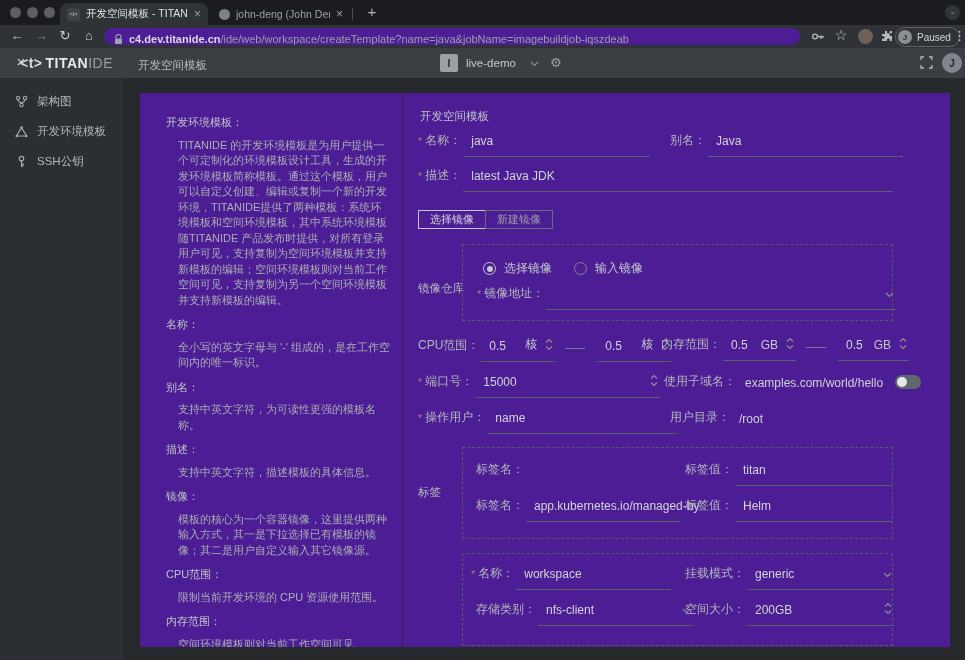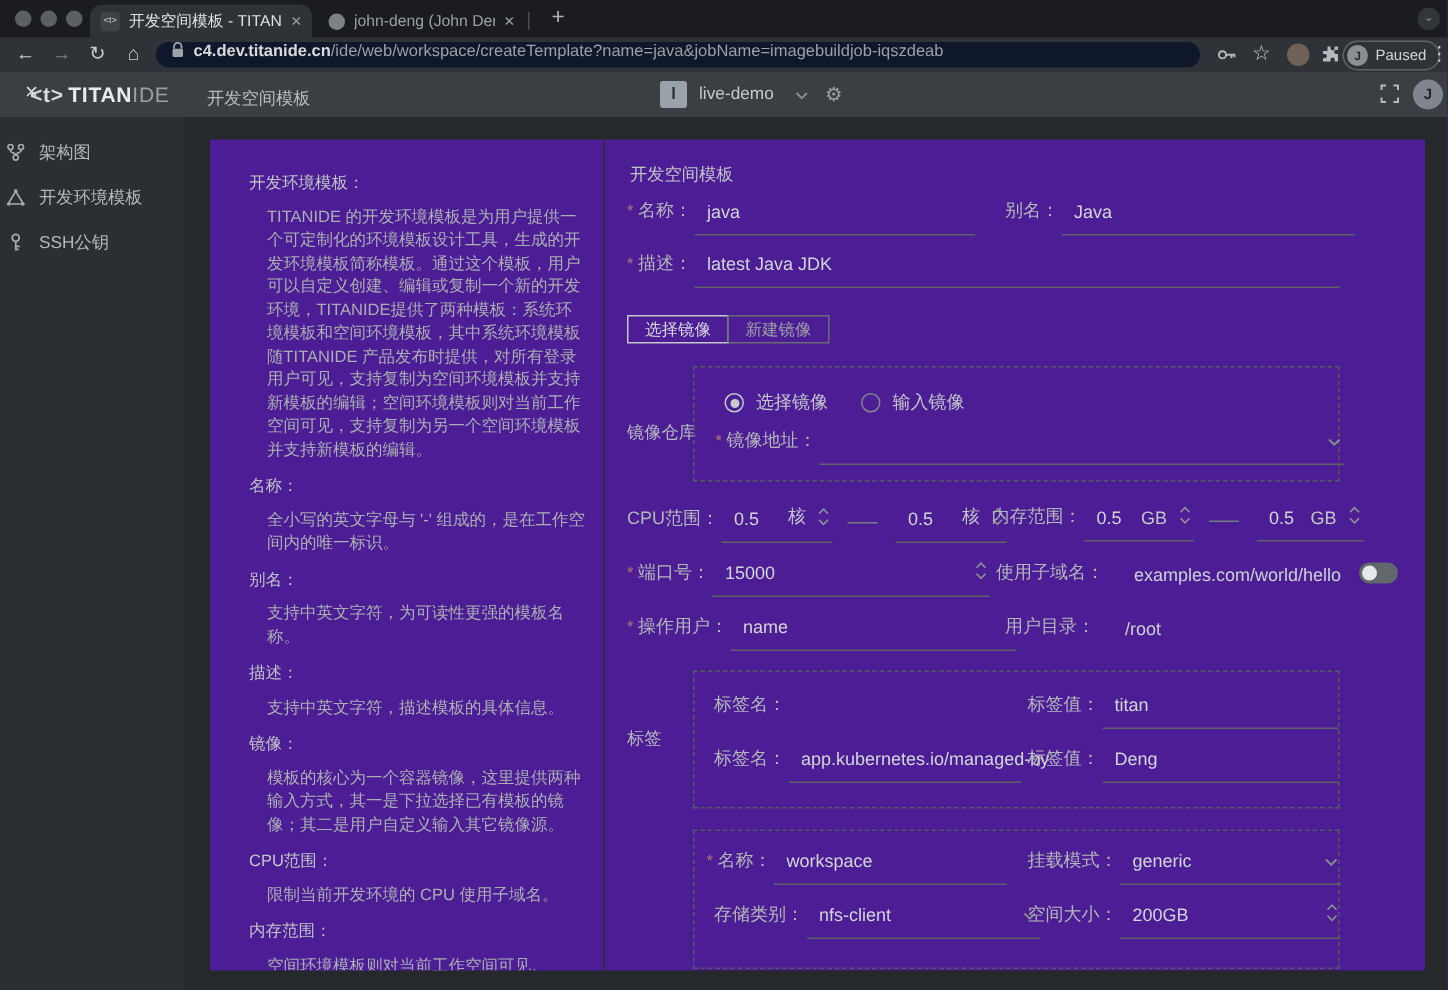--- a/index.html
+++ b/index.html
@@ -16,21 +16,21 @@
   .fav1{width:13px;height:13px;border-radius:3px;background:#3f4347;color:#cfd3d6;font-size:6px;display:flex;align-items:center;justify-content:center;margin-right:6px;flex:0 0 auto}
   .fav2{width:11px;height:11px;border-radius:50%;background:#7d8287;margin-right:6px;flex:0 0 auto}
   .tabtitle{white-space:nowrap;overflow:hidden;text-overflow:clip;flex:1 1 auto}
   .tabclose{margin-left:6px;color:#9aa0a5;font-size:12px;flex:0 0 auto}
   .tabdivider{position:absolute;left:352px;top:8px;width:1px;height:12px;background:#4a4e52}
   .newtab{position:absolute;left:362px;top:2px;width:20px;height:20px;color:#aeb2b6;font-size:15px;text-align:center;line-height:20px}
   .cornerbtn{position:absolute;right:5px;top:5px;width:15px;height:15px;border-radius:50%;background:#323539;color:#8a8f94;font-size:8px;text-align:center;line-height:14px}
 
   #toolbar{position:absolute;left:0;top:25px;width:965px;height:23px;background:#2f3236}
   .navic{position:absolute;top:3px;font-size:13px;color:#c8cbce;width:18px;text-align:center}
-  .urlpill{position:absolute;left:104px;top:3px;width:696px;height:17px;background:#0f172a;border-radius:9px;display:flex;align-items:flex-start;padding:0 10px;box-sizing:border-box;font-size:11px;white-space:nowrap;overflow:hidden}
+  .urlpill{position:absolute;left:104px;top:3px;width:696px;height:17px;background:#4c1d95;border-radius:9px;display:flex;align-items:flex-end;padding:0 10px;box-sizing:border-box;font-size:11px;white-space:nowrap;overflow:hidden}
   .urldomain{color:#d8dadc;font-weight:bold;margin-left:6px}
   .urlpath{color:#9aa0a5}
   .tbicon{position:absolute;top:4px}
   .extbadge{position:absolute;left:858px;top:4px;width:15px;height:15px;border-radius:50%;background:#6e6258}
   .profilepill{position:absolute;left:895px;top:2px;height:18px;border:1px solid #5f6368;border-radius:11px;display:flex;align-items:center;padding:0 8px 0 2px;gap:5px}
   .profileav{width:14px;height:14px;border-radius:50%;background:#8a8f94;color:#26292c;font-size:8px;font-weight:bold;display:flex;align-items:center;justify-content:center}
   .profiletext{font-size:10px;color:#d2d5d7}
   .dots{position:absolute;left:953px;top:3px;font-size:13px;color:#c8cbce}
 
   
@@ -43,40 +43,40 @@
   .apptitle{position:absolute;left:138px;top:10px;font-size:11.5px;color:#b9bdc0}
   .wsav{position:absolute;left:440px;top:6px;width:18px;height:18px;border-radius:2px;background:#9aa1a7;color:#2b2e31;font-size:11px;font-weight:bold;display:flex;align-items:center;justify-content:center}
   .wsname{position:absolute;left:466px;top:9px;font-size:11.5px;color:#c6c9cc}
   .wschev{position:absolute;left:530px;top:13px}
   .gear{position:absolute;left:550px;top:7px;font-size:13px;color:#9ba0a4}
   .fsbtn{position:absolute;left:920px;top:8px}
   .userav{position:absolute;left:942px;top:5px;width:20px;height:20px;border-radius:50%;background:#80868c;color:#23262a;font-size:10px;font-weight:bold;display:flex;align-items:center;justify-content:center}
 
   
   #sidebar{position:absolute;left:0;top:78px;width:123px;height:582px;background:#2b2f33}
-  .sbitem{position:absolute;left:0;width:123px;height:30px;display:flex;align-items:center;padding-left:4px;box-sizing:border-box;gap:9px;font-size:11.5px;color:#b4b8bb}
+  .sbitem{position:absolute;left:0;width:123px;height:30px;display:flex;align-items:center;padding-left:15px;box-sizing:border-box;gap:9px;font-size:11.5px;color:#b4b8bb}
 
   
   #card{position:absolute;left:140px;top:93px;width:810px;height:554px;background:#4c1d95;overflow:hidden}
 
   #guide{position:absolute;left:0;top:0;width:263px;height:554px;border-right:1px solid #2c2f32;box-sizing:border-box;padding:12px 4px 0 26px;overflow:hidden}
   .gt{font-size:11px;line-height:15.5px;color:#c0c4c7;margin-top:9px}
   .gt.first{margin-top:10px}
   .gb{font-size:11px;line-height:15.5px;color:#abafb3;margin:7px 0 0 12px;width:212px}
 
   
   .formtitle{position:absolute;left:280px;top:16px;font-size:11.5px;color:#c0c4c7}
   .g{position:absolute;display:inline-flex;align-items:flex-end;white-space:nowrap}
   .lbl{font-size:12px;color:#b3b7ba;padding-bottom:8px}
   .ast{color:#b07a75;font-size:11px;padding-bottom:10px;margin-right:3px}
   .ctl{border-bottom:1px solid #5c6165;padding:0 2px 8px 8px;font-size:12px;color:#d2d5d8;display:inline-flex;align-items:flex-end;box-sizing:border-box;margin-left:2px}
   .unit{margin-left:auto;color:#c3c7ca;padding-right:3px}
   .stepper{margin-left:5px;align-self:flex-end;padding-bottom:1px}
   .chev{margin-left:auto;align-self:flex-end;padding-bottom:3px}
-  .plain{font-size:12px;color:#cdd1d4;padding-bottom:8px;margin-left:20px}
+  .plain{font-size:12px;color:#cdd1d4;padding-bottom:8px;margin-left:9px}
   .dash{width:20px;border-top:1px solid #797d81;margin:0 10px 13px 10px}
   .btnrow{position:absolute;left:278px;top:117px;display:flex}
   .btn{height:19px;padding:0 11px;font-size:11px;background:transparent;display:flex;align-items:center;box-sizing:border-box}
   .btn.primary{border:1px solid #c3c7ca;color:#d5d8da}
   .btn.secondary{border:1px solid #686d72;color:#9ba0a4;margin-left:-1px}
   .dashbox{position:absolute;left:322px;width:431px;border:1px dashed #565b60;box-sizing:border-box}
   .grouplbl{position:absolute;left:278px;font-size:11.5px;color:#b6babd}
   .radio{width:13px;height:13px;border-radius:50%;border:1px solid #c6cacd;position:relative;box-sizing:border-box;margin-right:8px;flex:0 0 auto}
   .radio.unsel{border-color:#82878b}
   .radio.sel::after{content:"";position:absolute;left:2.5px;top:2.5px;width:6px;height:6px;border-radius:50%;background:#c6cacd}
@@ -222,21 +222,21 @@
     <div class="gsec">
         <div class="gt">描述：</div>
         <div class="gb">支持中英文字符，描述模板的具体信息。</div>
       </div>
     <div class="gsec">
         <div class="gt">镜像：</div>
         <div class="gb">模板的核心为一个容器镜像，这里提供两种输入方式，其一是下拉选择已有模板的镜像；其二是用户自定义输入其它镜像源。</div>
       </div>
     <div class="gsec">
         <div class="gt">CPU范围：</div>
-        <div class="gb">限制当前开发环境的 CPU 使用子域名。</div>
+        <div class="gb">限制当前开发环境的 CPU 资源使用范围。</div>
       </div>
     <div class="gsec">
         <div class="gt">内存范围：</div>
         <div class="gb">空间环境模板则对当前工作空间可见。</div>
       </div>
 
   </div>
 
   <div class="formtitle">开发空间模板</div>
 
@@ -376,21 +376,21 @@
     </span>
     <span class="g" style="left:13px;top:49px">
       <span class="lbl">标签名：</span>
       <span class="ctl" style="width:155px">
           <span>app.kubernetes.io/managed-by</span>
         </span>
     </span>
     <span class="g" style="left:222px;top:49px">
       <span class="lbl">标签值：</span>
       <span class="ctl" style="width:157px">
-          <span>Deng</span>
+          <span>Helm</span>
         </span>
     </span>
   </div>
 
   <div class="dashbox" style="top:460px;height:93px">
     <span class="g" style="left:8px;top:11px">
       <span class="ast">*</span>
       <span class="lbl">名称：</span>
       <span class="ctl" style="width:155px">
           <span>workspace</span>

